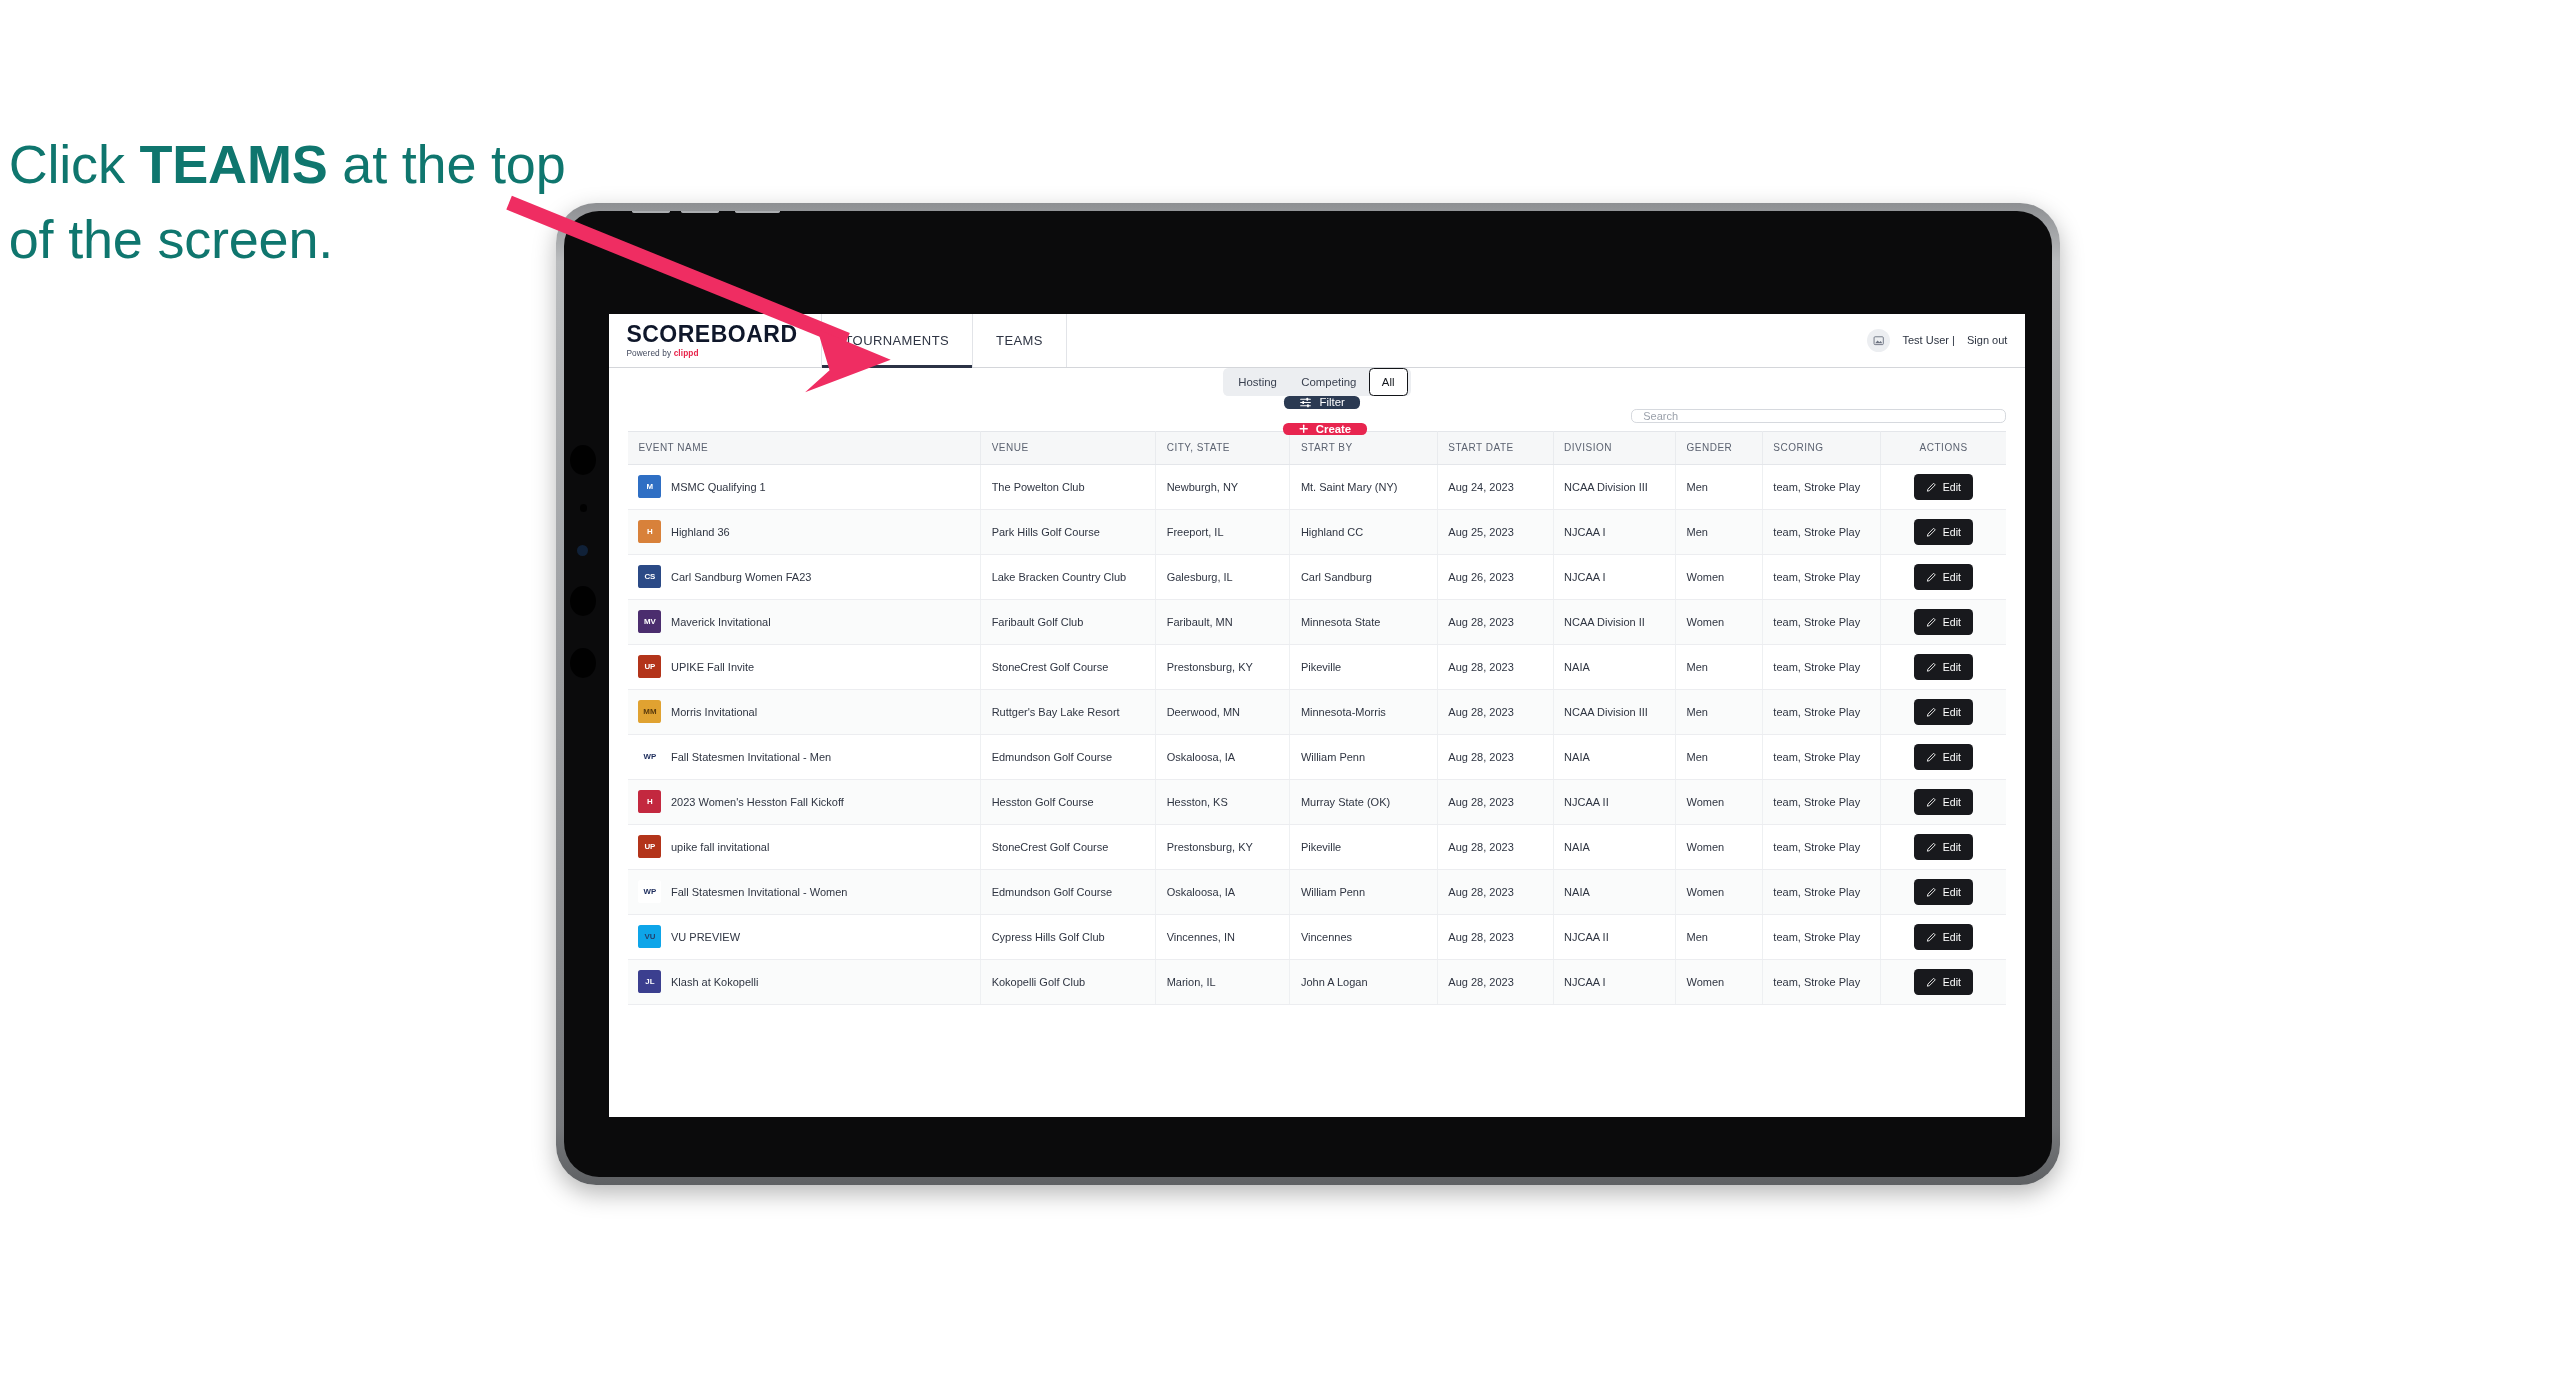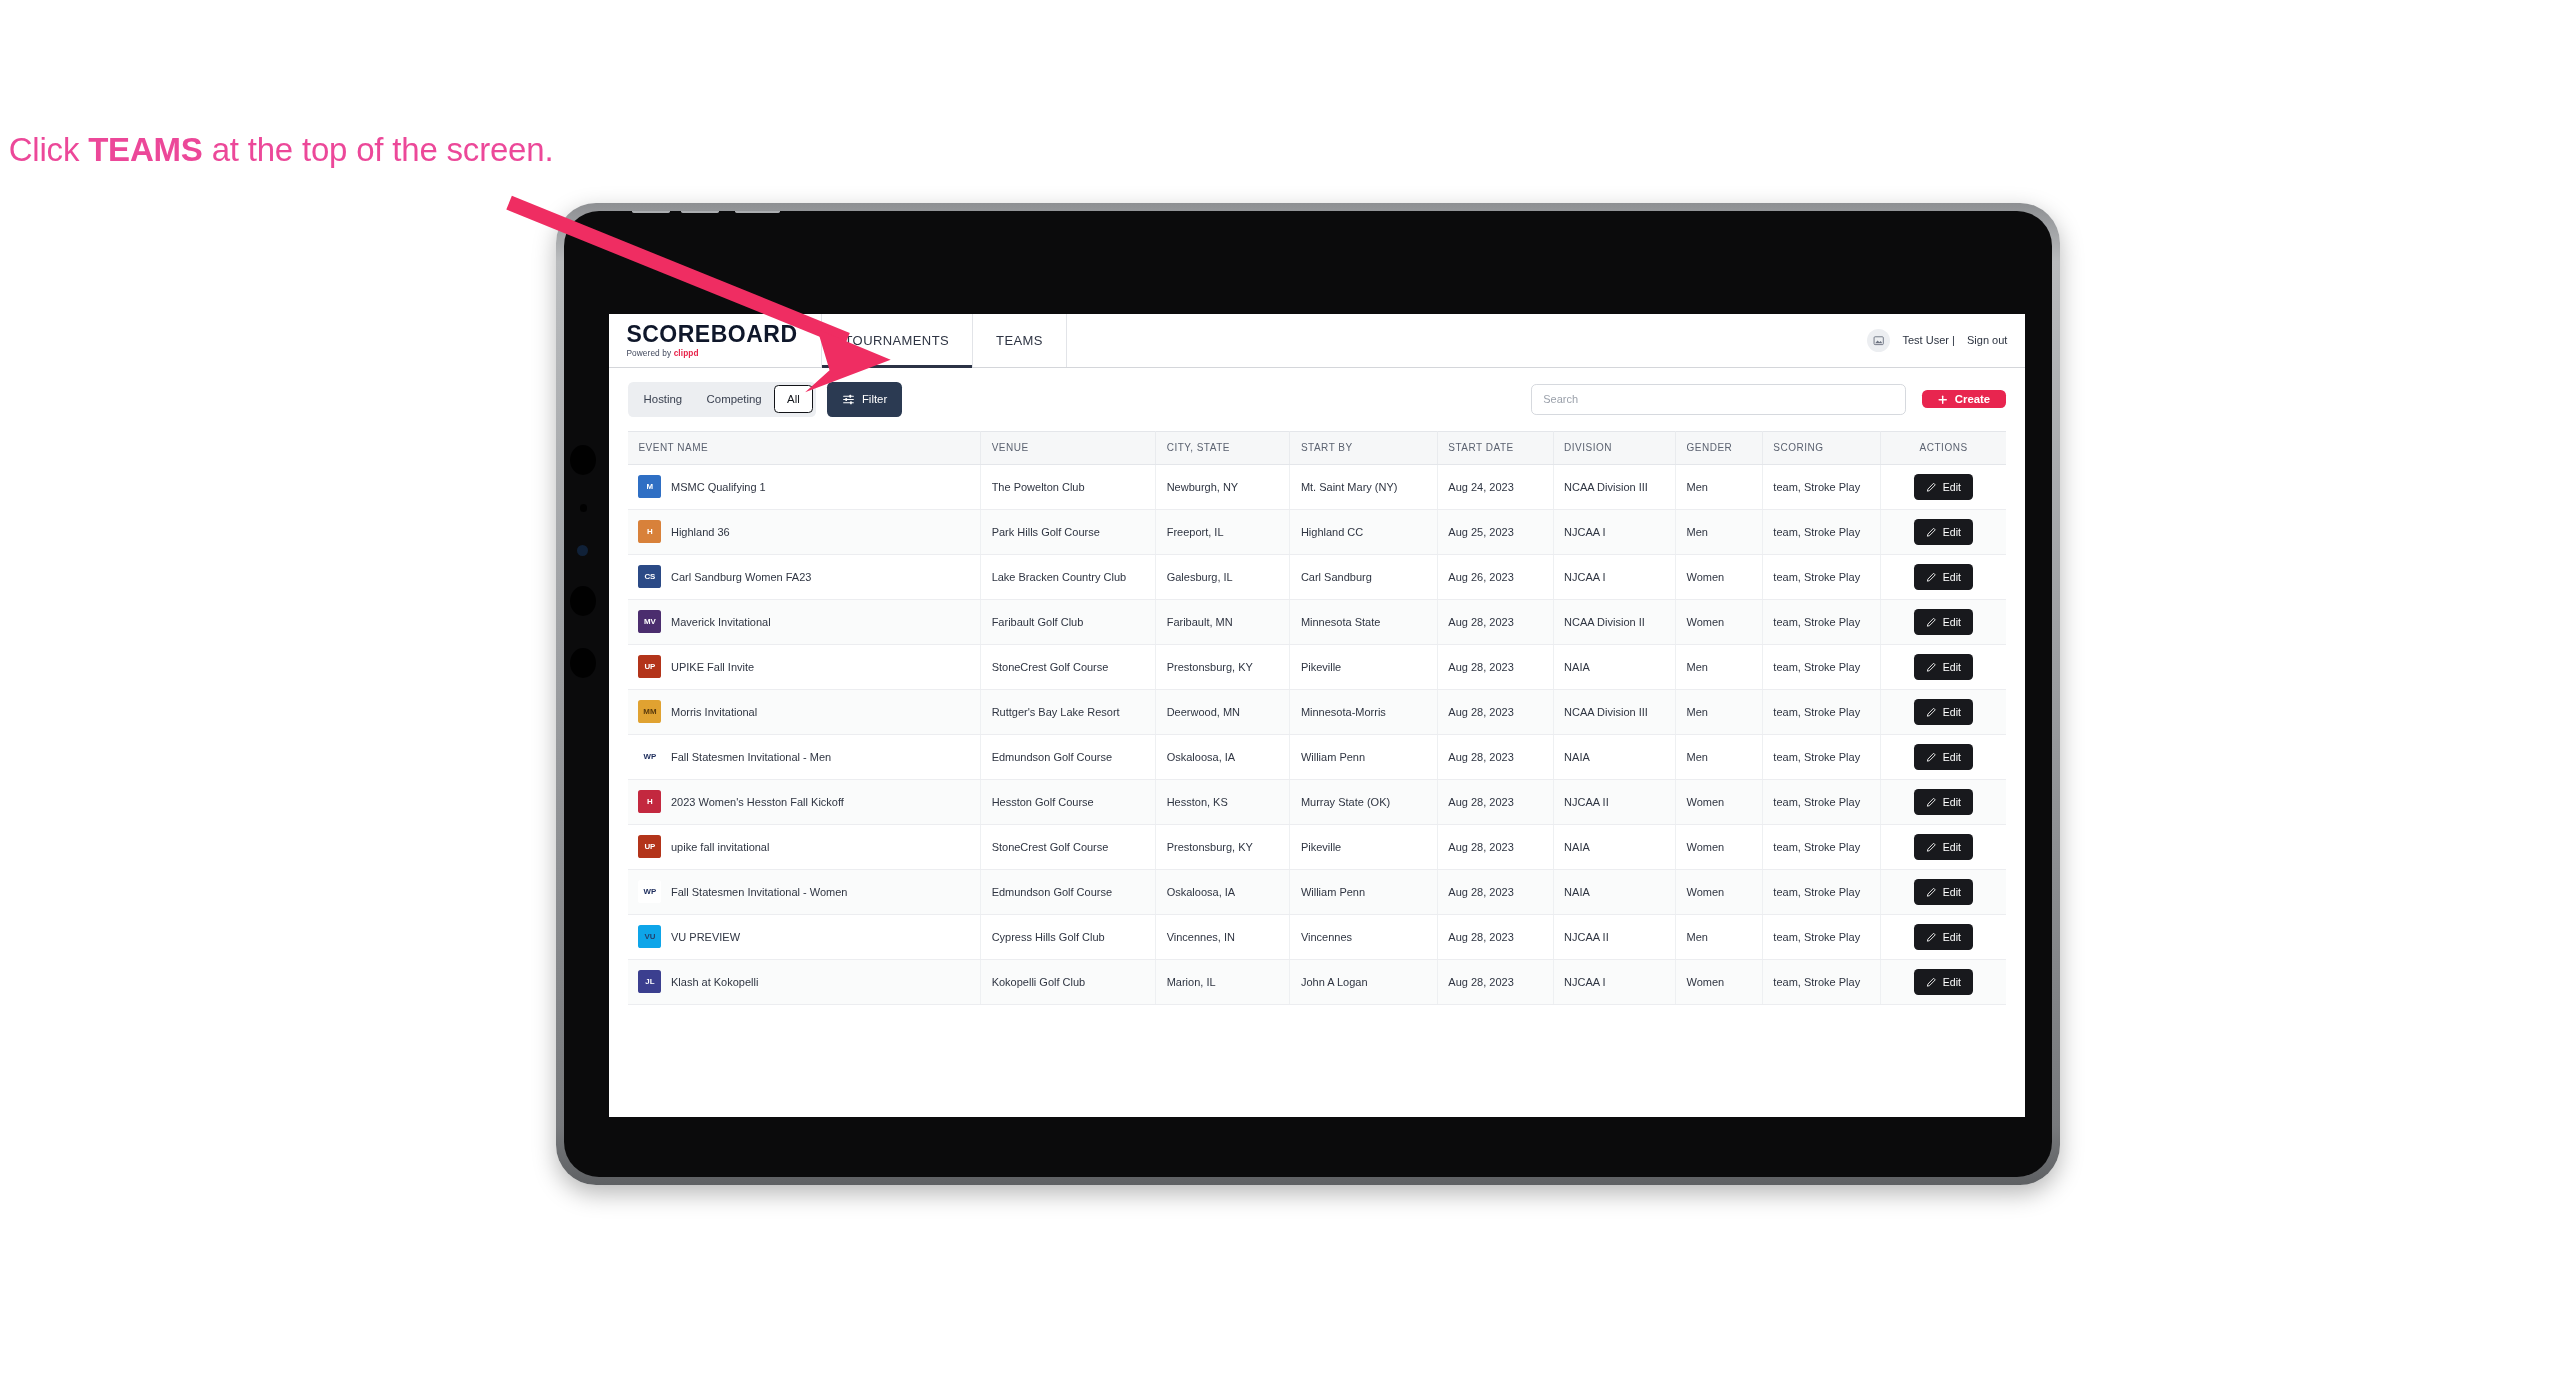--- a/index.html
+++ b/index.html
@@ -9,23 +9,23 @@
     font-family: "Liberation Sans", sans-serif;
     overflow: hidden;
   }
   #stage { position: relative; width: 2576px; height: 1386px; background:#fff; }
 
   
   .instruction {
     position: absolute;
     left: 8.7px; top: 127px;
     width: 559px;
-    font-size: 33px;
+    font-size: 54px;
     line-height: 1.38;
-    color: #ec4899;
+    color: #0f766e;
     letter-spacing: -0.2px;
     font-weight: 400;
   }
   .instruction b { font-weight: 700; }
 
   
   .arrow-svg { position: absolute; left: 0; top: 0; width: 2576px; height: 1386px; pointer-events: none; }
 
   
   .tablet {
@@ -108,20 +108,21 @@
   .user-text { font-size: 11px; color:#2c3340; }
   .signout { font-size: 11px; color:#2c3340; }
 
   
   .toolbar {
     position: relative;
     display:flex; align-items:center;
     height: 63px;
     padding: 0 19px;
     background:#fff;
+    flex-direction:column;
   }
   .segment {
     display:flex; align-items:center;
     background: #eceef1;
     border-radius: 5.2px;
     height: 35px; padding: 0 3.5px;
   }
   .seg-btn {
     font-size: 11.4px; color:#3a4150; padding: 0 12.2px; height: 28px;
     display:flex; align-items:center; border-radius: 4.4px;

